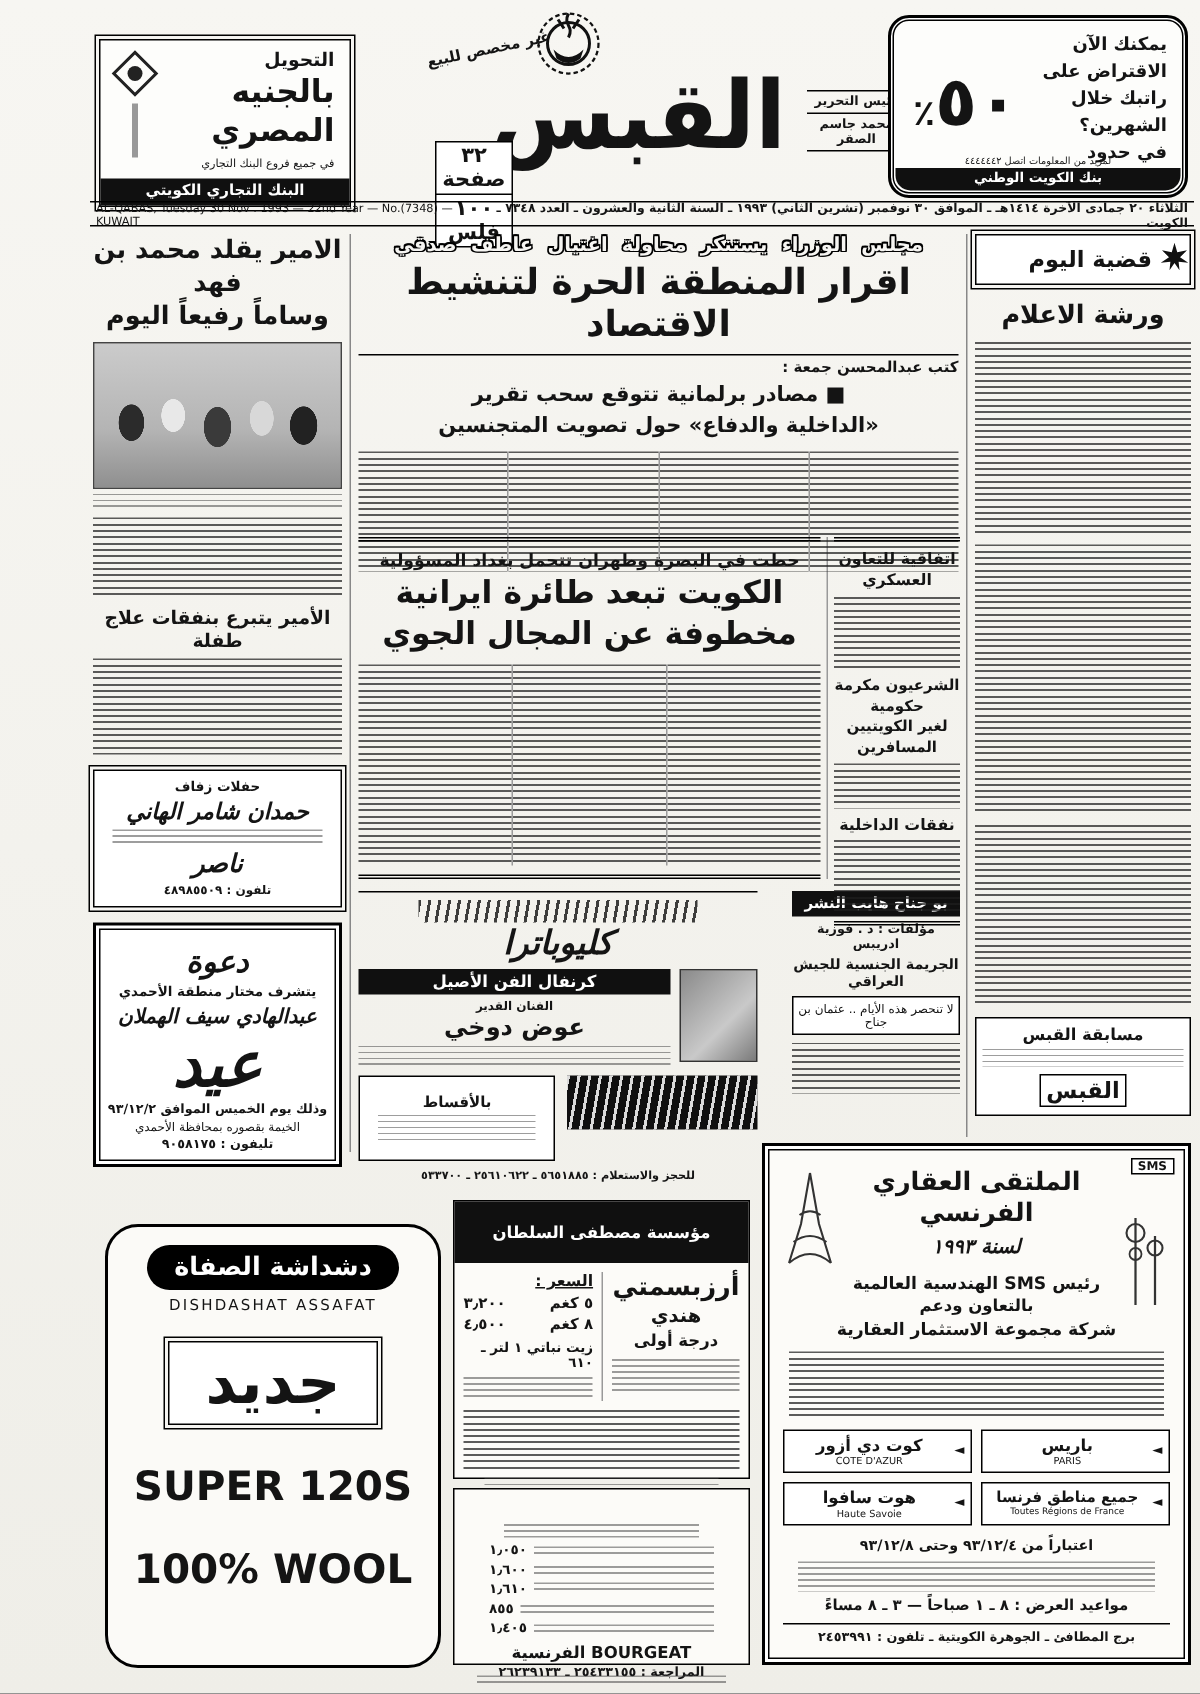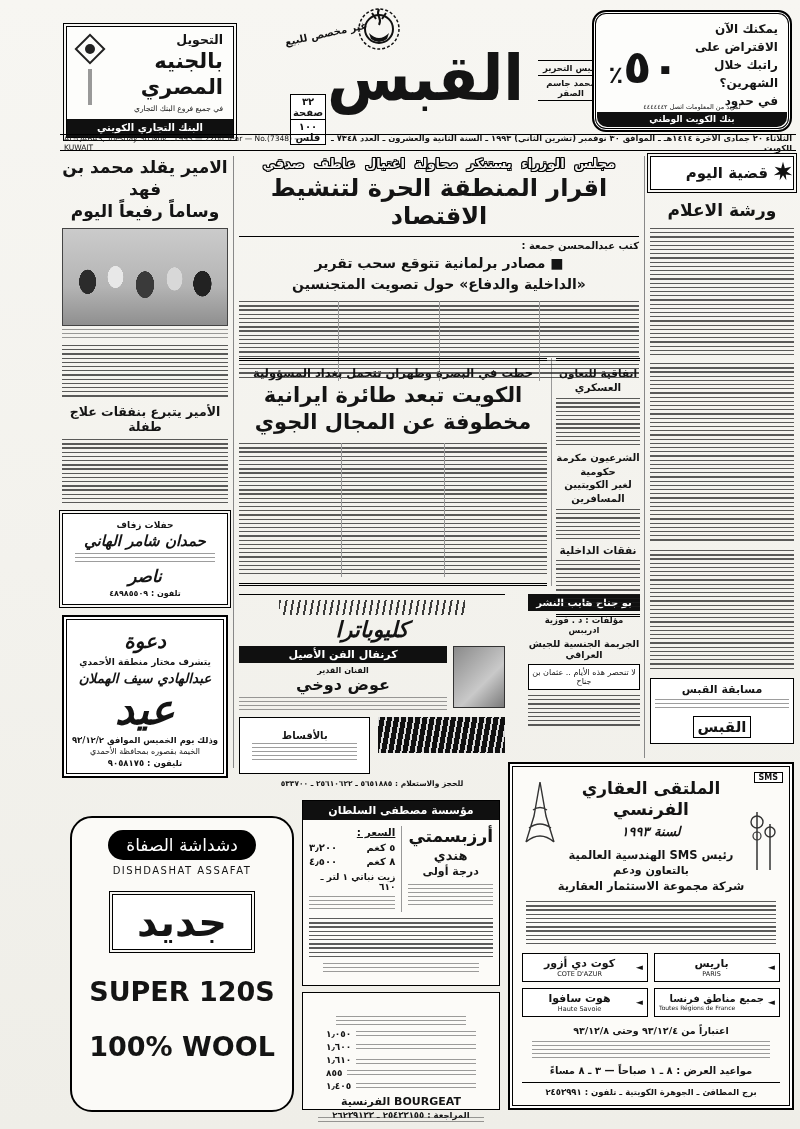--- a/index.html
+++ b/index.html
@@ -57,21 +57,21 @@
     <svg width="50" height="48" viewBox="0 0 50 48">
       <circle cx="25" cy="26" r="20" fill="none" stroke="#111" stroke-width="1.5" stroke-dasharray="3 2"></circle>
       <circle cx="25" cy="26" r="14" fill="none" stroke="#111" stroke-width="2"></circle>
       <path d="M25 6 C21 14 29 14 25 22 M18 10 L22 16 M32 10 L28 16" stroke="#111" stroke-width="2" fill="none"></path>
       <path d="M15 30 Q25 40 35 30 L33 36 Q25 42 17 36 Z" fill="#111"></path>
     </svg>
   </div>
 
   <div class="abs bb c" style="left:318px;top:46px;width:215px;font-size:56px;line-height:1.05;transform:scale(1.08,1.12);transform-origin:center top">القبس</div>
 
-  <div class="abs c" style="left:290px;top:94px;width:36px;font-size:10px">
+  <div class="abs c" style="left:290px;top:94px;width:52px;font-size:14px">
     <div class="b" style="border:1px solid #000;padding:1px 0;background:#fff">٣٢ صفحة</div>
     <div class="b" style="border:1px solid #000;border-top:none;padding:1px 0;background:#fff">١٠٠ فلس</div>
   </div>
 
   <div class="abs c" style="left:538px;top:60px;width:66px;font-size:8.5px">
     <div class="b" style="border-top:1px solid #000;border-bottom:1px solid #000;padding:2px 0">رئيس التحرير</div>
     <div class="b" style="padding:2px 0;border-bottom:1px solid #000">محمد جاسم الصقر</div>
   </div>
 
   <div class="abs" style="left:592px;top:10px;width:200px;height:122px;border:2px solid #000;border-radius:14px;background:#fdfdfb;box-shadow:0 0 0 1px #fff inset,0 0 0 2px #000 inset">
@@ -212,29 +212,29 @@
       <div class="script-w" style="flex:1.2;height:36px"></div>
       <div class="frame" style="flex:1;padding:12px;background:#fff">
         <div class="bb c" style="font-size:10px">بالأقساط</div>
         <div class="sim-l" style="height:18px;margin-top:2px"></div>
       </div>
     </div>
     <div class="b c" style="font-size:7.5px;margin-top:5px">للحجز والاستعلام : ٥٦٥١٨٨٥ ـ ٢٥٦١٠٦٢٢ ـ ٥٣٣٧٠٠</div>
   </div>
 
   <div class="abs c" style="left:70px;top:816px;width:224px;height:296px;border:2.5px solid #000;border-radius:22px;background:#fbfaf7;padding-top:12px">
-    <div style="display:inline-block;background:#000;color:#fff;border-radius:16px;padding:5px 18px;font-size:17px;font-weight:400">دشداشة الصفاة</div>
+    <div style="display:inline-block;background:#000;color:#fff;border-radius:16px;padding:5px 18px;font-size:17px;font-weight:700">دشداشة الصفاة</div>
     <div class="ltr" style="font-size:10px;letter-spacing:1.5px;margin-top:5px">DISHDASHAT ASSAFAT</div>
     <div class="frame2 bb" style="width:140px;margin:18px auto 0;font-size:40px;padding:4px 0;background:#fff">جديد</div>
     <div class="ltr b" style="font-size:27px;margin-top:26px">SUPER 120S</div>
     <div class="ltr b" style="font-size:27px;margin-top:24px">100% WOOL</div>
   </div>
 
   <div class="abs" style="left:302px;top:800px;width:198px;height:186px;border:1.5px solid #000;background:#fcfbf8">
-    <div class="inv bb c" style="font-size:11px;padding:3px">مؤسسة مصطفى السلطان</div>
+    <div class="inv bb c" style="font-size:11px;padding:14px">مؤسسة مصطفى السلطان</div>
     <div style="display:flex;padding:6px">
       <div style="flex:1;text-align:center">
         <div class="bb" style="font-size:17px">أرزبسمتي</div>
         <div class="bb" style="font-size:13px;margin-top:2px">هندي</div>
         <div class="b" style="font-size:11px;margin-top:2px">درجة أولى</div>
         <div class="sim-l" style="height:22px;margin-top:6px"></div>
       </div>
       <div style="flex:1.1;border-right:1px solid #999;padding-right:6px;margin-right:6px">
         <div class="b" style="font-size:10.5px;text-decoration:underline">السعر :</div>
         <div style="display:flex;justify-content:space-between;font-size:10px;font-weight:700;margin-top:4px">
@@ -256,21 +256,21 @@
   <div class="abs" style="left:302px;top:992px;width:198px;height:118px;border:1.5px solid #000;padding:23px;background:#fcfbf8">
     <div class="sim-l" style="height:9px;margin:0 10px"></div>
     <div style="display:flex;align-items:center;gap:5px;margin-top:4px">
       <div class="sim-l" style="flex:1;height:6px"></div>
       <span class="b ltr" style="font-size:9px">١٫٠٥٠</span>
     </div>
     <div style="display:flex;align-items:center;gap:5px;margin-top:3px">
       <div class="sim-l" style="flex:1;height:6px"></div>
       <span class="b ltr" style="font-size:9px">١٫٦٠٠</span>
     </div>
-    <div style="display:flex;align-items:flex-end;gap:5px;margin-top:3px">
+    <div style="display:flex;align-items:flex-start;gap:5px;margin-top:3px">
       <div class="sim-l" style="flex:1;height:6px"></div>
       <span class="b ltr" style="font-size:9px">١٫٦١٠</span>
     </div>
     <div style="display:flex;align-items:center;gap:5px;margin-top:3px">
       <div class="sim-l" style="flex:1;height:6px"></div>
       <span class="b ltr" style="font-size:9px">٨٥٥</span>
     </div>
     <div style="display:flex;align-items:center;gap:5px;margin-top:3px">
       <div class="sim-l" style="flex:1;height:6px"></div>
       <span class="b ltr" style="font-size:9px">١٫٤٠٥</span>
@@ -311,21 +311,21 @@
       </div>
       <div class="frame" style="padding:3px 4px;display:flex;align-items:center;gap:4px;background:#fff">
         <span style="font-size:9px">◄</span>
         <div style="flex:1;text-align:center">
           <div class="bb" style="font-size:11px">كوت دي أزور</div>
           <div class="ltr" style="font-size:6.5px">COTE D'AZUR</div>
         </div>
       </div>
       <div class="frame" style="padding:3px 4px;display:flex;align-items:center;gap:4px;background:#fff">
         <span style="font-size:9px">◄</span>
-        <div style="flex:1;">
+        <div style="flex:1;text-align:center">
           <div class="bb" style="font-size:10px">جميع مناطق فرنسا</div>
           <div class="ltr" style="font-size:6px">Toutes Régions de France</div>
         </div>
       </div>
       <div class="frame" style="padding:3px 4px;display:flex;align-items:center;gap:4px;background:#fff">
         <span style="font-size:9px">◄</span>
         <div style="flex:1;text-align:center">
           <div class="bb" style="font-size:11px">هوت سافوا</div>
           <div class="ltr" style="font-size:6.5px">Haute Savoie</div>
         </div>

